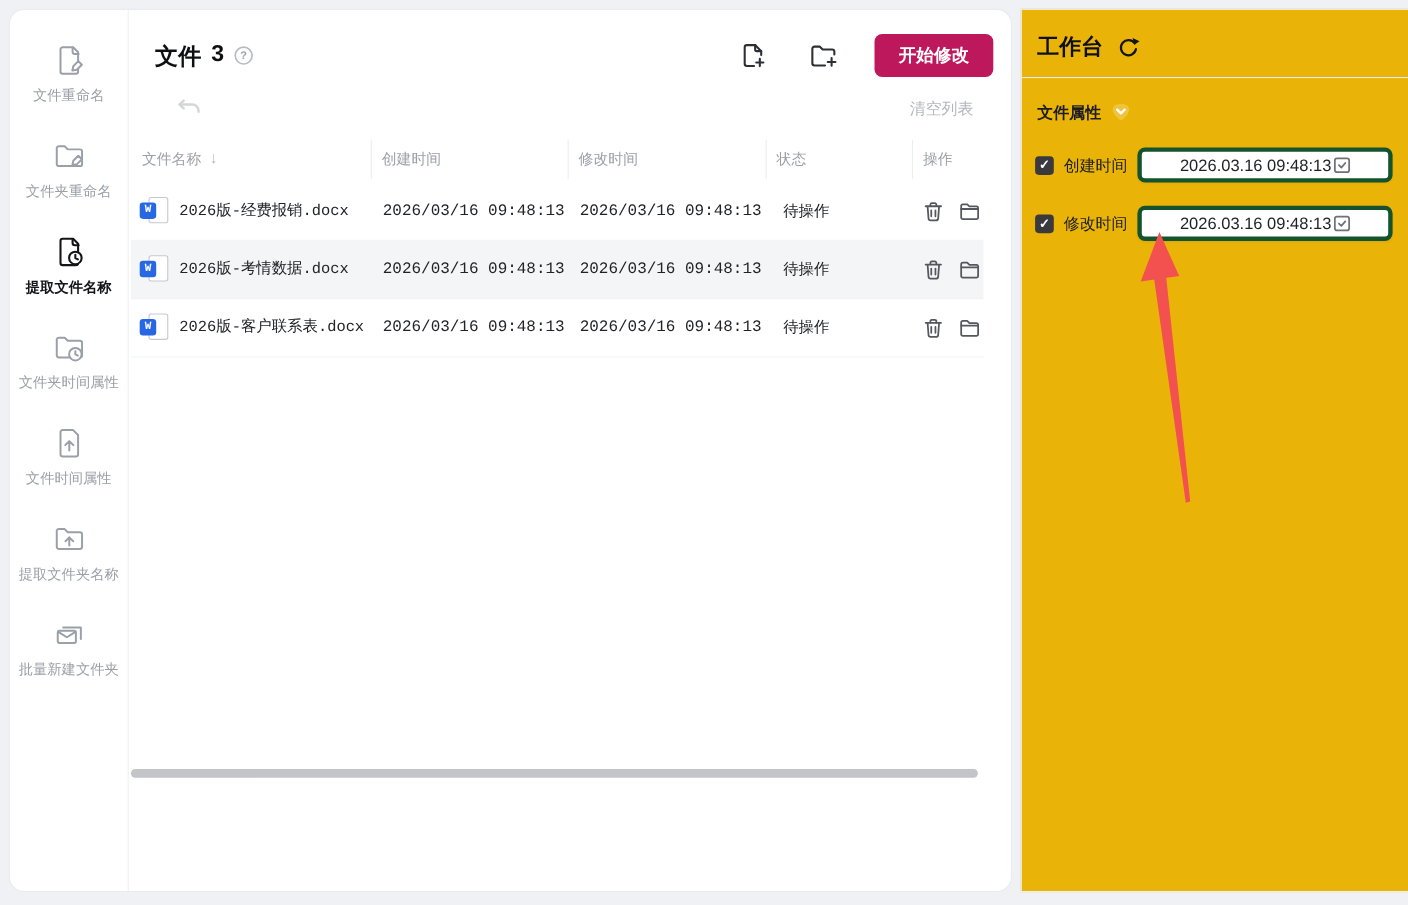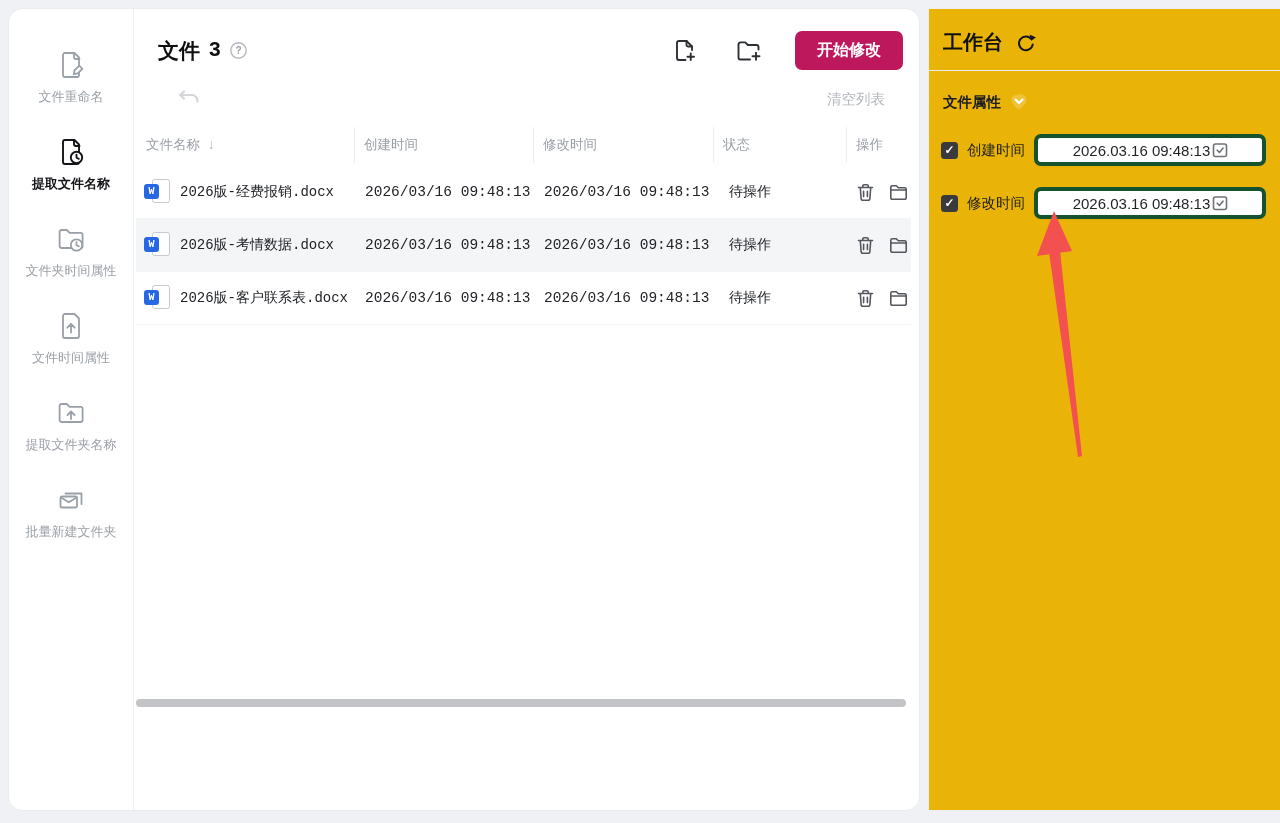--- a/index.html
+++ b/index.html
@@ -4,21 +4,21 @@
 <style>
   * { margin:0; padding:0; box-sizing:border-box; }
   html,body { width:1280px; height:823px; overflow:hidden; }
   body { background:#eff1f4; font-family:"Liberation Sans", sans-serif; position:relative; color:#1f2125; }
 
   .app { position:absolute; left:8px; top:8px; right:0; bottom:12px; display:flex; }
 
   
   .card { width:912px; flex-shrink:0; background:#fff; border:1px solid #e9ebee; border-radius:14px; display:flex; overflow:hidden; }
 
-  .sidebar { width:125px; border-right:1px solid #eef0f2; padding-top:32px; }
+  .sidebar { width:108px; border-right:1px solid #eef0f2; padding-top:22px; }
   .side-item { height:87px; padding-top:8px; display:flex; flex-direction:column; align-items:center; gap:7px; color:#9aa0a7; cursor:pointer; font-size:13px; }
   .side-item svg { width:32px; height:32px; }
   .side-item.active { color:#141518; font-weight:700; }
 
   .main { flex:1; position:relative; }
   .main-header { display:flex; align-items:center; margin:22px 16px 0 24px; }
   .title-wrap { display:flex; align-items:flex-start; gap:9px; font-size:21px; font-weight:800; color:#0e0f11; }
   .help { margin-left:8px; position:relative; top:2px; }
   .spacer { flex:1; }
   .tool-icon { width:28px; height:28px; color:#2c2f33; cursor:pointer; }
@@ -76,20 +76,27 @@
 
       <div class="side-item">
         <svg viewBox="0 0 32 32" fill="none" stroke="currentColor" stroke-width="1.8" stroke-linejoin="round" stroke-linecap="round">
           <path d="M19.5 4H10a2 2 0 0 0-2 2v20a2 2 0 0 0 2 2h12a2 2 0 0 0 2-2V8.5L19.5 4Z"></path>
           <path d="M19 4.5V8a2 2 0 0 0 2 2h3.5"></path>
           <path d="M19.6 21.2l4.6-4.6 3.2 3.2-4.6 4.6-4 .8.8-4Z" fill="#fff"></path>
         </svg>
         <span class="lbl">文件重命名</span>
       </div>
 
+      <div class="side-item">
+        <svg viewBox="0 0 32 32" fill="none" stroke="currentColor" stroke-width="1.8" stroke-linejoin="round" stroke-linecap="round">
+          <path d="M4.5 9a2 2 0 0 1 2-2h5.3l2.8 2.8h11a2 2 0 0 1 2 2V23a2 2 0 0 1-2 2h-19a2 2 0 0 1-2-2V9Z"></path>
+          <path d="M19.6 20.2l4.6-4.6 3.2 3.2-4.6 4.6-4 .8.8-4Z" fill="#fff"></path>
+        </svg>
+        <span class="lbl">文件夹重命名</span>
+      </div>
 
       <div class="side-item active">
         <svg viewBox="0 0 32 32" fill="none" stroke="currentColor" stroke-width="1.9" stroke-linejoin="round" stroke-linecap="round">
           <path d="M19.5 4H10a2 2 0 0 0-2 2v20a2 2 0 0 0 2 2h12a2 2 0 0 0 2-2V8.5L19.5 4Z"></path>
           <path d="M19 4.5V8a2 2 0 0 0 2 2h3.5"></path>
           <circle cx="21.5" cy="21.5" r="5.7" fill="#fff"></circle>
           <path d="M21.5 18.7v2.9l2.3 1.2"></path>
         </svg>
         <span class="lbl">提取文件名称</span>
       </div>

